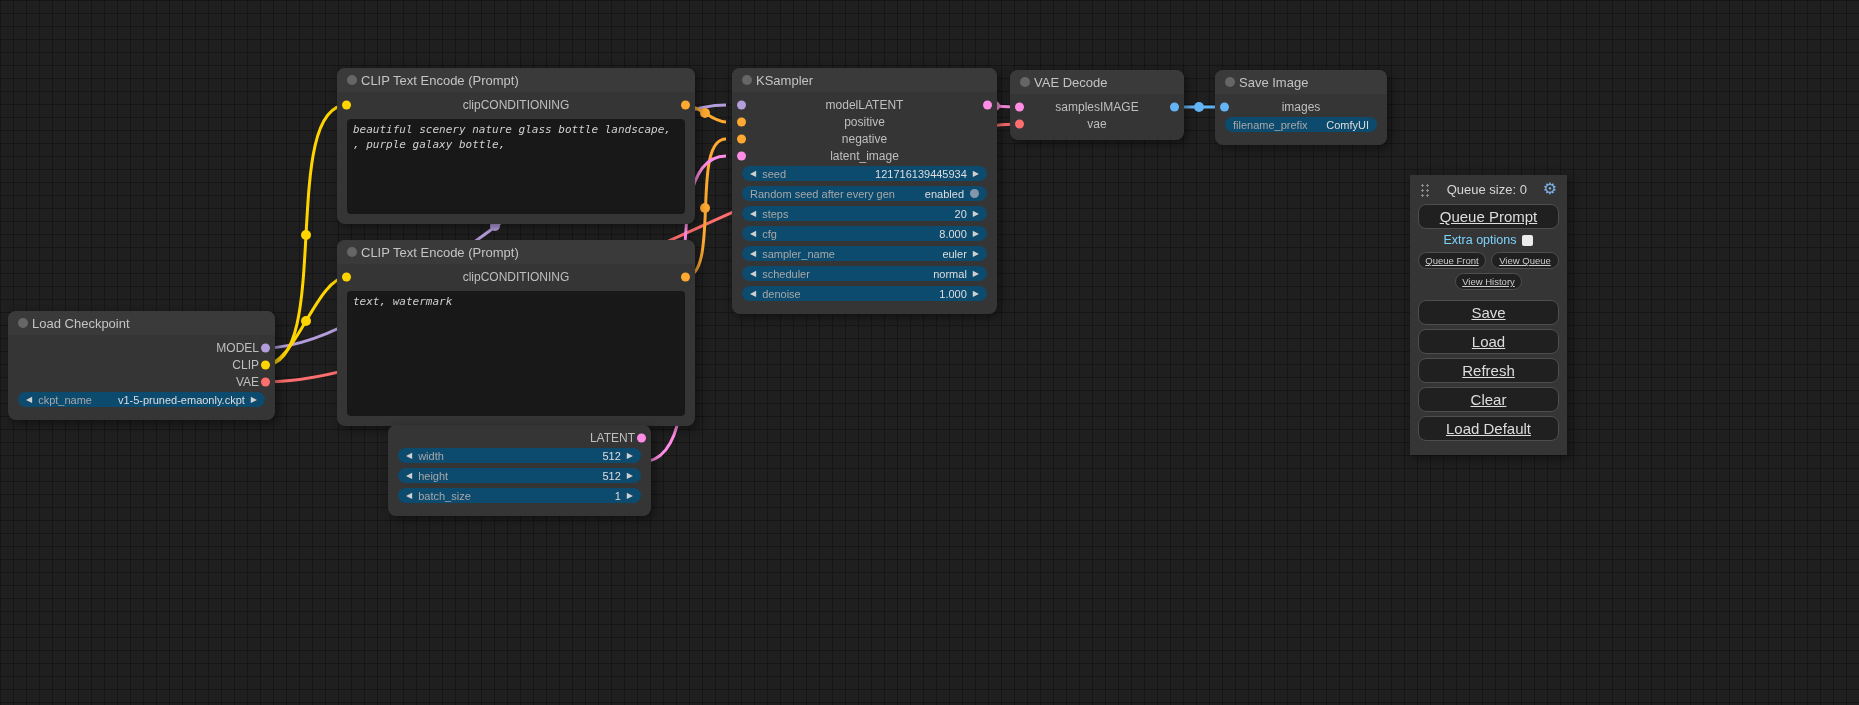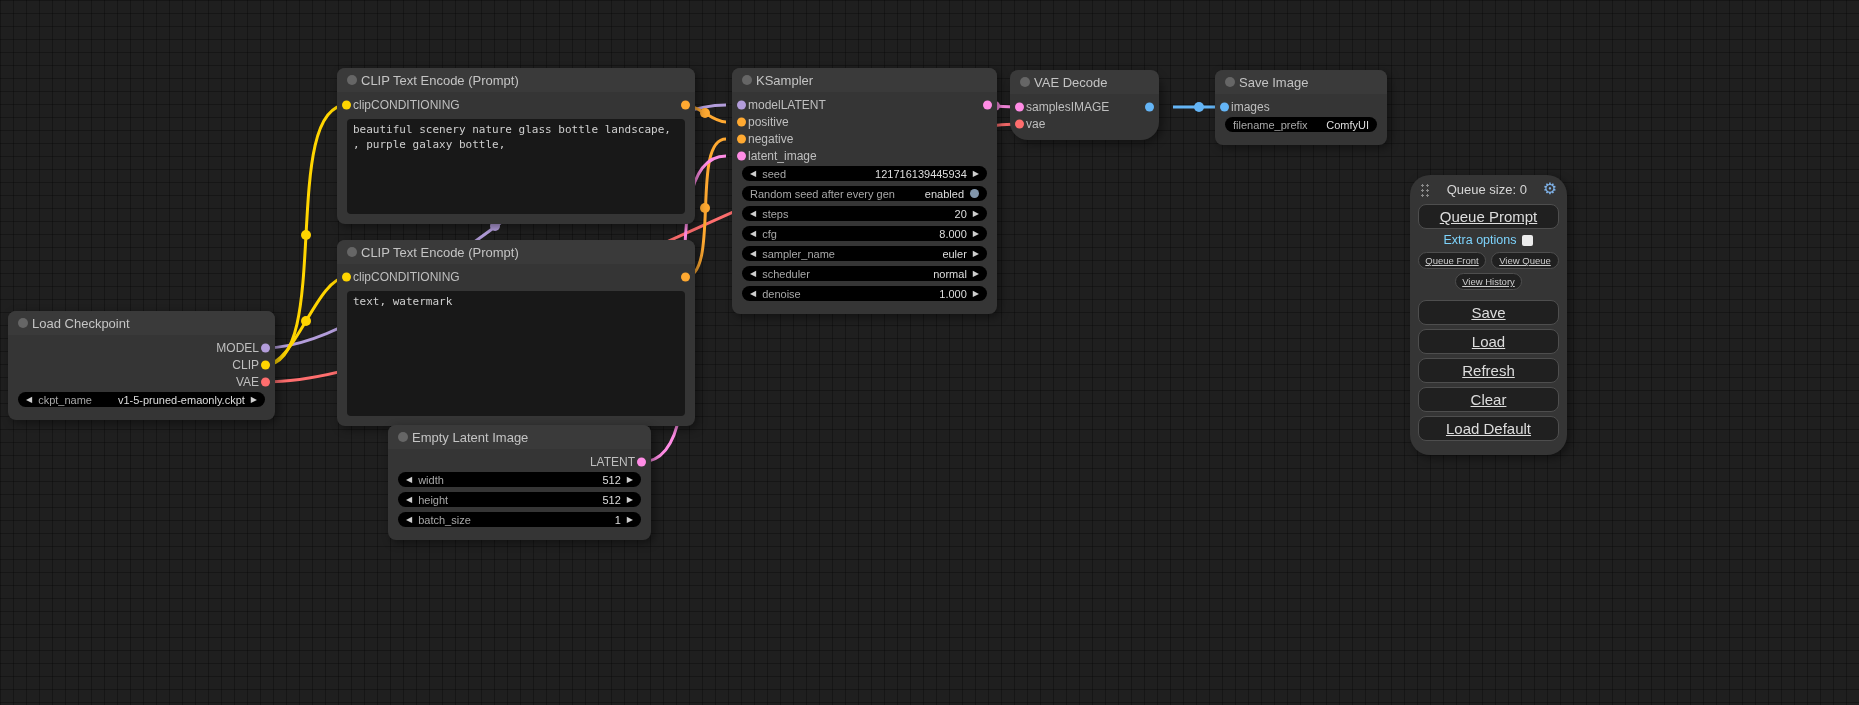--- a/index.html
+++ b/index.html
@@ -37,73 +37,74 @@
     border-radius: 8px 8px 0 0;
     display: flex; align-items: center;
     padding: 12px 10px; gap: 4px;
     font-size: 13px; color: #c4c4c4;
   }
   .collapse-dot { width: 10px; height: 10px; border-radius: 50%; flex: none; }
   .node-body { position: relative; padding-top: 4px; }
 
   .slot-row {
     position: relative; height: 17px;
-    display: flex; align-items: center; justify-content: flex-start;
+    display: flex; align-items: center; justify-content: center;
     padding: 0 16px;
   }
   .slot-label { color: #bfbfbf; font-size: 12px; }
   .slot-label.only-out { margin-left: auto; }
   .slot-dot {
     position: absolute; width: 9px; height: 9px; border-radius: 50%;
     top: 50%; transform: translateY(-50%);
   }
   .slot-dot.in  { left: 5px; }
   .slot-dot.out { right: 5px; }
 
   .widget {
     height: 15px; margin: 2px 10px 5px;
-    background: #000000; border-radius: 8px;
+    background: #0c4a6e; border-radius: 8px;
     display: flex; align-items: center;
     padding: 0 8px; gap: 6px;
     font-size: 11px; color: #aaa;
     overflow: hidden; white-space: nowrap;
   }
   .widget .w-label { color: #a8a8a8; }
   .widget .w-value { margin-left: auto; color: #dedede; }
   .widget .arrow { color: #cfcfcf; font-size: 8px; line-height: 1; }
   .toggle-dot { width: 9px; height: 9px; border-radius: 50%; flex: none; }
 
   .prompt-text {
     margin: 6px 10px 2px;
     background: #181818; border-radius: 4px;
     padding: 4px 6px;
     font-family: "DejaVu Sans Mono", monospace;
     font-size: 11px; line-height: 1.35; color: #cfcfcf;
     white-space: pre-wrap; word-break: break-word;
     overflow: hidden;
+    font-style: italic;
   }
 
   
   #node-load-checkpoint { left: 8px;    top: 311px; width: 267px; }
   #node-clip-positive   { left: 337px;  top: 68px;  width: 358px; }
   #node-clip-negative   { left: 337px;  top: 240px; width: 358px; }
   #node-empty-latent    { left: 388px;  top: 425px; width: 263px; }
   #node-ksampler        { left: 732px;  top: 68px;  width: 265px; }
-  #node-vae-decode      { left: 1010px; top: 70px;  width: 149px; border-radius: 18px; }
+  #node-vae-decode      { left: 1010px; top: 70px;  width: 174px; }
   #node-save-image      { left: 1215px; top: 70px;  width: 172px; }
 
   #node-clip-positive .prompt-text { height: 95px; }
   #node-clip-negative .prompt-text { height: 125px; }
 
   
   #menu-panel {
     position: absolute; z-index: 3;
     left: 1410px; top: 175px; width: 157px;
     background: #353535;
-    border-radius: 20px;
+    border-radius: 0;
     box-shadow: 3px 3px 10px rgba(0,0,0,0.45);
     padding: 6px 8px 10px;
     color: #cfcfcf;
   }
   .menu-header { display: flex; align-items: center; gap: 6px; padding: 0 2px 4px; }
   .drag-handle {
     width: 11px; height: 15px; flex: none;
     background: radial-gradient(circle, #8a8a8a 1.1px, transparent 1.4px);
     background-size: 5px 5px; background-position: 0 1px;
   }
@@ -220,24 +221,20 @@
         <span class="slot-dot in" style="background: rgb(255, 213, 0);"></span>
         <span class="slot-label">clip</span>
         <span class="slot-label">CONDITIONING</span>
         <span class="slot-dot out" style="background: rgb(255, 169, 49);"></span>
       </div>
       <div class="prompt-text">text, watermark</div>
     </div>
   </div>
 
   <div class="node" id="node-empty-latent">
-    <div class="node-title">
-      <span class="collapse-dot" style="background: rgb(102, 102, 102);"></span>
-      <span>Empty Latent Image</span>
-    </div>
     <div class="node-body">
       <div class="slot-row">
         <span class="slot-label only-out">LATENT</span>
         <span class="slot-dot out" style="background: rgb(255, 140, 229);"></span>
       </div>
       <div class="widget">
         <span class="arrow">◀</span>
         <span class="w-label">width</span>
         <span class="w-value">512</span>
         <span class="arrow">▶</span>

